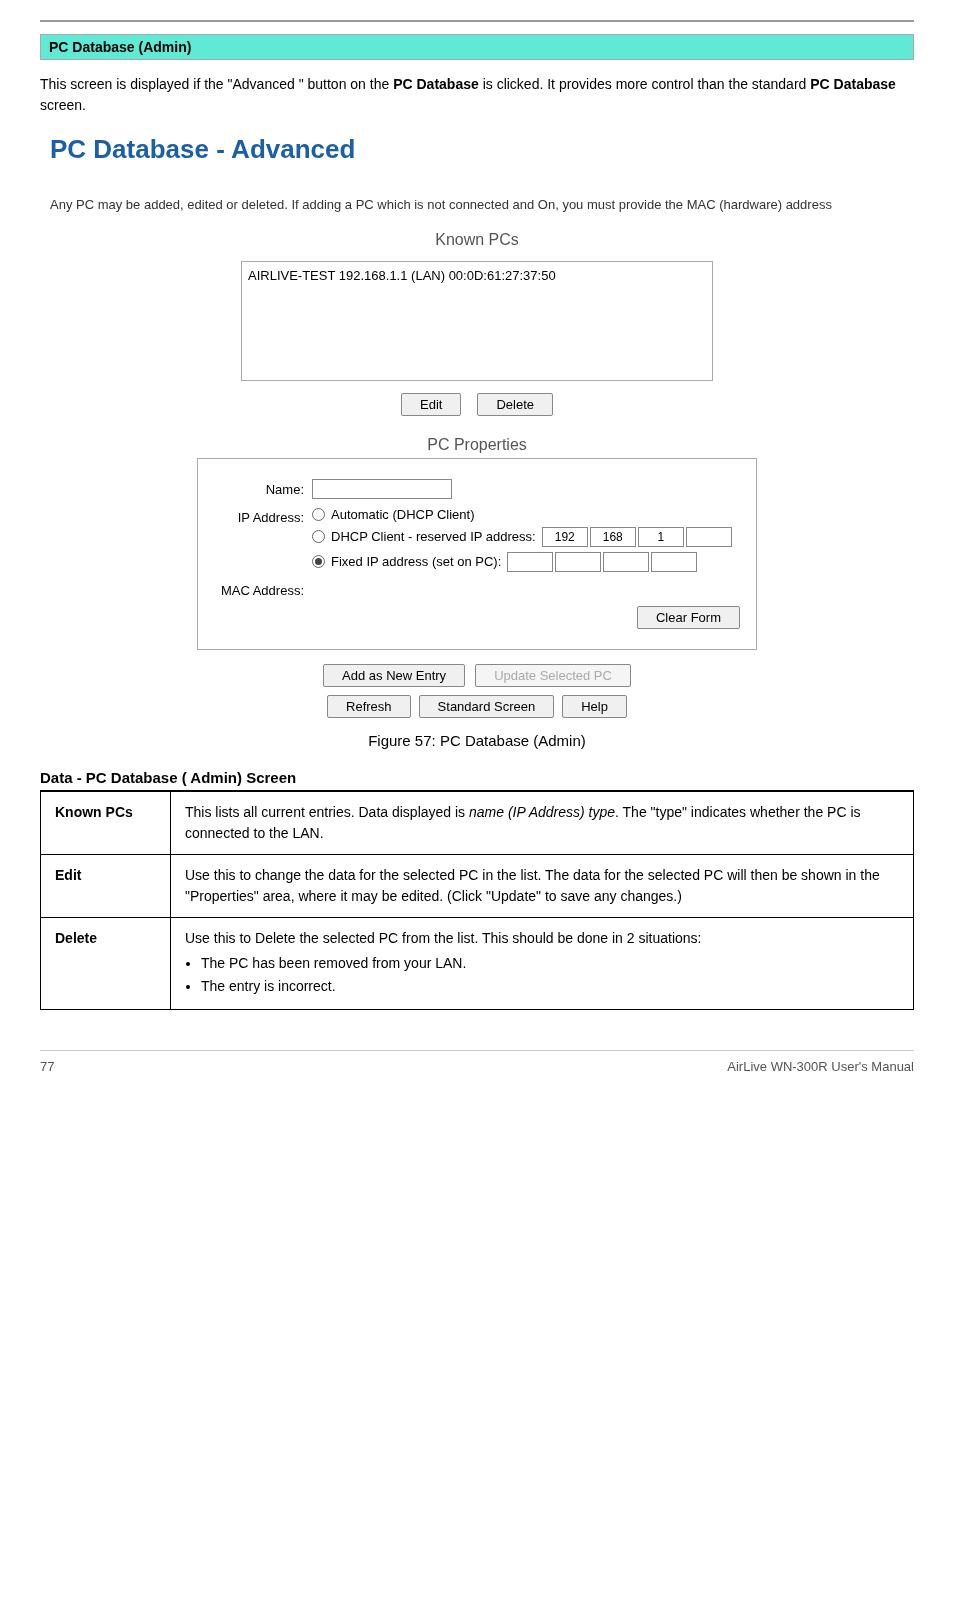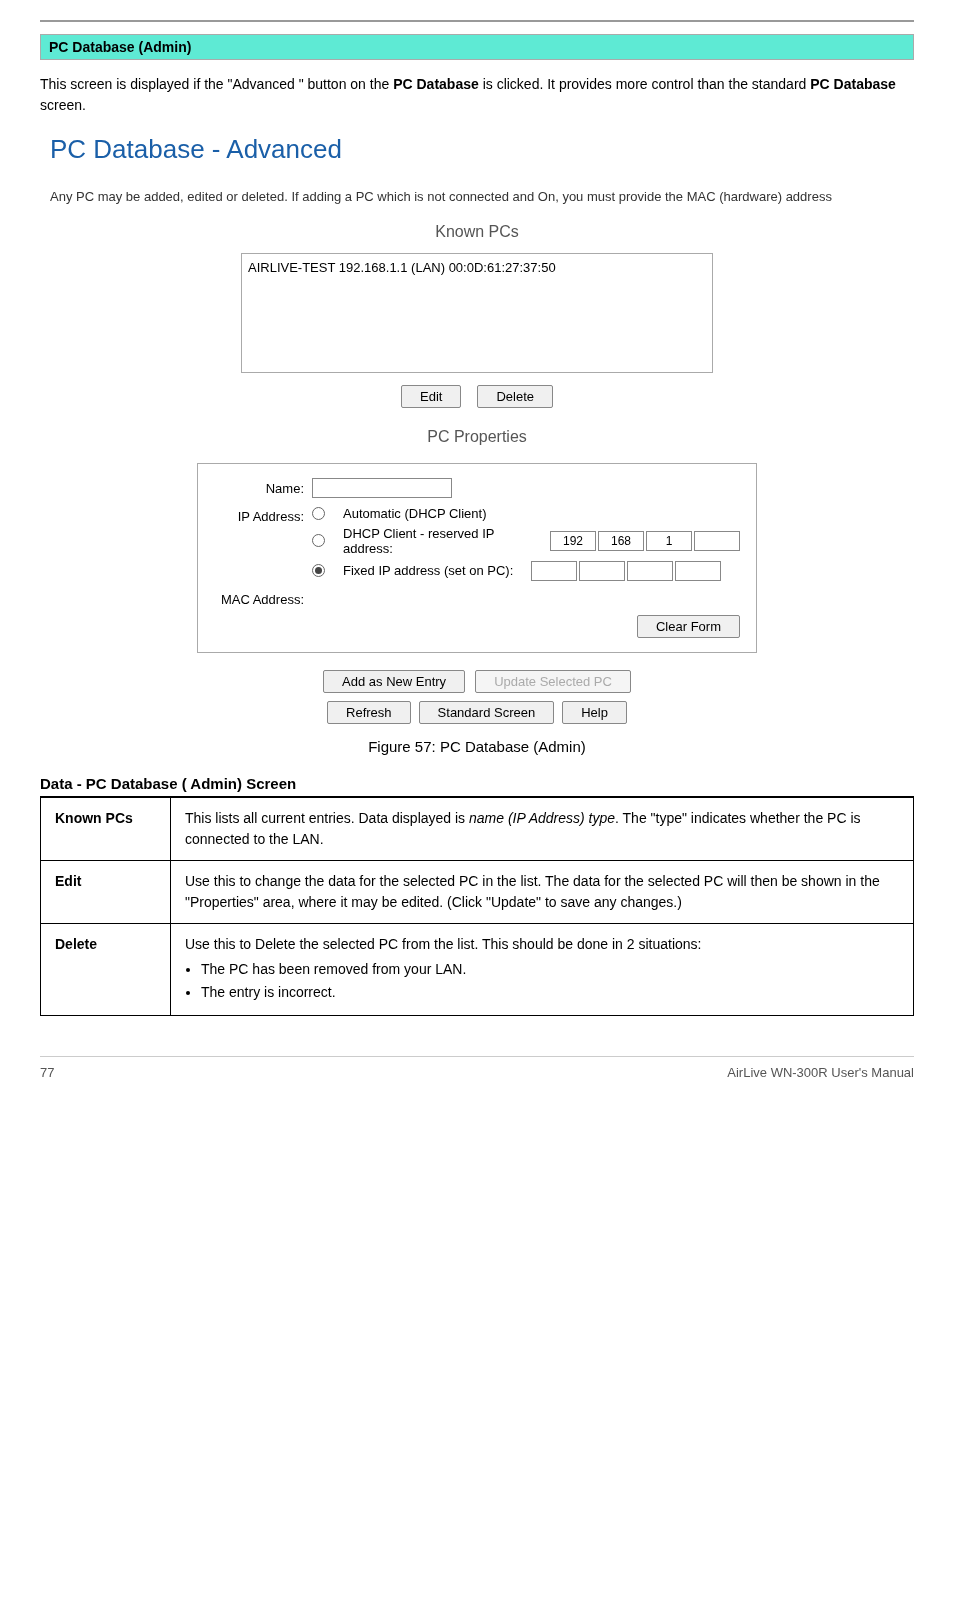--- a/index.html
+++ b/index.html
@@ -25,22 +25,22 @@
       border: 1px solid #aaa;
     }
     .intro-text {
       font-size: 14px;
       line-height: 1.5;
       margin-bottom: 18px;
     }
     .page-title {
       color: #1a5fa8;
       font-size: 26px;
-      font-weight: normal;
-      margin-bottom: 16px;
+      font-weight: bold;
+      margin-bottom: 24px;
       padding-left: 10px;
     }
     .description-box {
       font-size: 13px;
       color: #333;
       padding: 6px 10px;
       margin-bottom: 10px;
       line-height: 1.5;
     }
     .known-pcs-label {
@@ -84,22 +84,22 @@
       background: #f5f5f5;
     }
     .pc-properties-label {
       text-align: center;
       font-size: 16px;
       color: #555;
     }
     .properties-box {
       border: 1px solid #aaa;
       width: 560px;
-      margin: 17px auto;
-      padding: 14px 16px;
+      margin: 4px auto;
+      padding: 20px 16px;
       font-size: 13px;
     }
     .prop-row {
       display: flex;
       align-items: flex-start;
       margin-bottom: 8px;
       gap: 8px;
     }
     .prop-label {
       width: 90px;
@@ -110,21 +110,21 @@
     }
     .prop-content {
       display: flex;
       flex-direction: column;
       gap: 5px;
       flex: 1;
     }
     .radio-row {
       display: flex;
       align-items: center;
-      gap: 18px;
+      gap: 6px;
       font-size: 13px;
     }
     .ip-input-group {
       display: flex;
       align-items: center;
       gap: 2px;
     }
     .ip-box {
       width: 46px;
       height: 20px;

